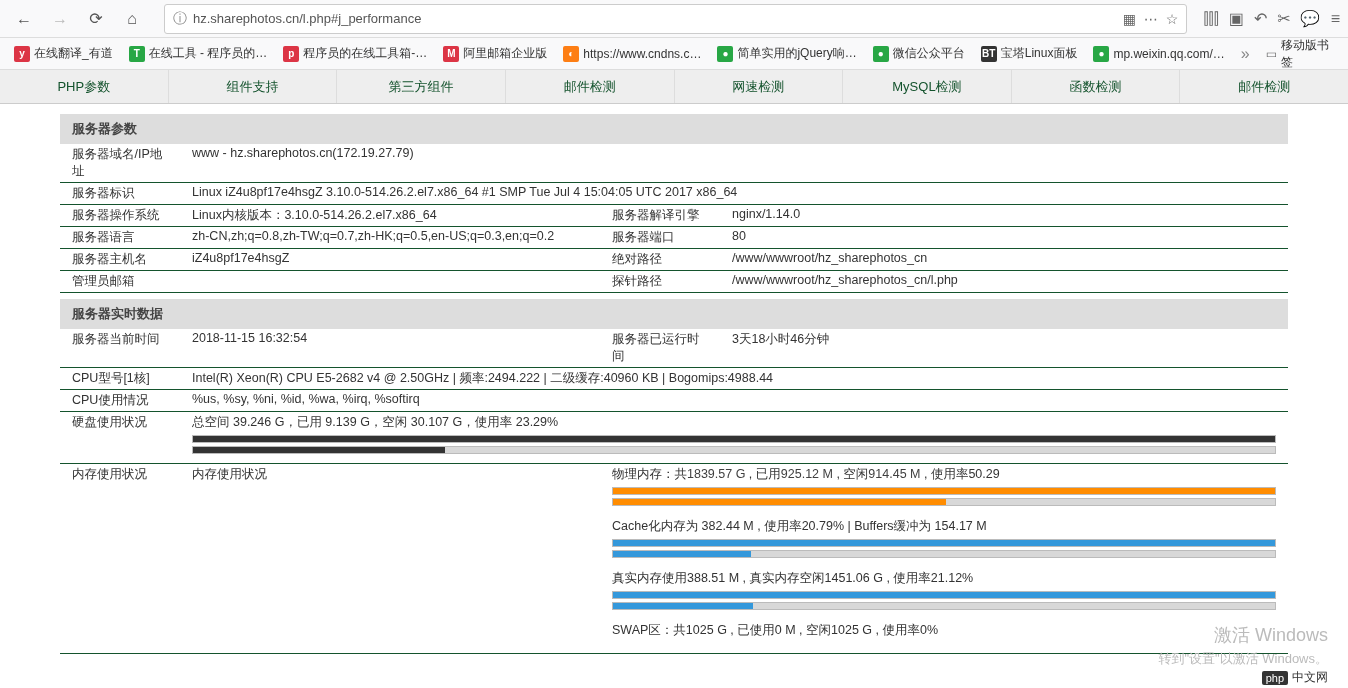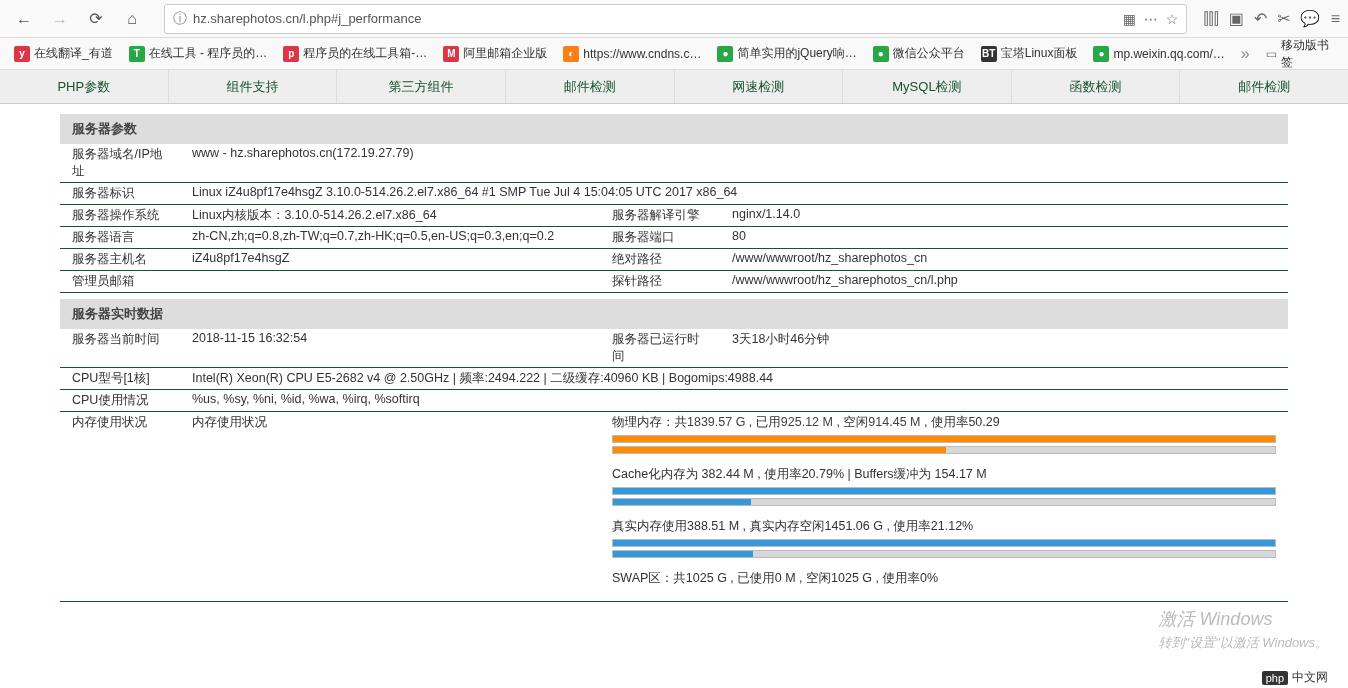--- a/index.html
+++ b/index.html
@@ -51,21 +51,21 @@
     .bar { height: 8px; background: #d8d8d8; border: 1px solid #bbb; margin-bottom: 3px; position: relative; }
     .bar .fill { height: 100%; }
     .fill-black { background: #333; }
     .fill-orange { background: #ff8c00; }
     .fill-blue { background: #3498db; }
     .mem-block { margin-bottom: 12px; }
     .mem-text { font-size: 12.5px; margin-bottom: 4px; }
     .red { color: #404040; }
     
     
-    .watermark { position: fixed; right: 20px; bottom: 36px; color: #bbb; font-size: 13px; pointer-events: none; line-height: 1.5; font-style: italic; }
+    .watermark { position: fixed; right: 20px; bottom: 20px; color: #bbb; font-size: 13px; pointer-events: none; text-align: right; line-height: 1.5; }
     .watermark .w1 { font-size: 18px; }
     .php-logo { position: fixed; right: 20px; bottom: 2px; display: flex; align-items: center; gap: 4px; color: #333; }
     .php-badge { background: #333; color: #fff; padding: 1px 4px; border-radius: 2px; font-size: 11px; }
   </style>
 </head>
 <body>
 
 <div class="browser-toolbar">
   <div class="nav-btn">←</div>
   <div class="nav-btn disabled">→</div>
@@ -195,20 +195,34 @@
         </tr>
     <tr>
           <td class="label">CPU型号[1核]</td>
           <td colspan="3">Intel(R) Xeon(R) CPU E5-2682 v4 @ 2.50GHz | 频率:2494.222 | 二级缓存:40960 KB | Bogomips:4988.44</td>
         </tr>
     <tr>
           <td class="label">CPU使用情况</td>
           <td colspan="3">%us, %sy, %ni, %id, %wa, %irq, %softirq</td>
         </tr>
     <tr>
+      <td class="label">硬盘使用状况</td>
+      <td colspan="3">
+        <div>总空间 39.246 G，已用 9.139 G，空闲 30.107 G，使用率 23.29%</div>
+        <div class="bars-wrap">
+          <div class="bar">
+                <div class="fill fill-black" style="width:100%"></div>
+              </div>
+          <div class="bar">
+                <div class="fill fill-black" id="disk-fill" style="width: 23.29%;"></div>
+              </div>
+        </div>
+      </td>
+    </tr>
+    <tr>
       <td class="label">内存使用状况</td>
       <td style="width:120px;vertical-align:top">内存使用状况</td>
       <td colspan="2">
         <div class="mem-block">
           <div class="mem-text">
             <span>物理内存：共</span><span class="red">1839.57 G</span><span> , 已用</span><span class="red">925.12 M</span><span> , 空闲</span><span class="red">914.45 M</span><span> , 使用率</span><span>50.29</span>
           </div>
           <div class="bar">
                 <div class="fill fill-orange" style="width:100%"></div>
               </div>

